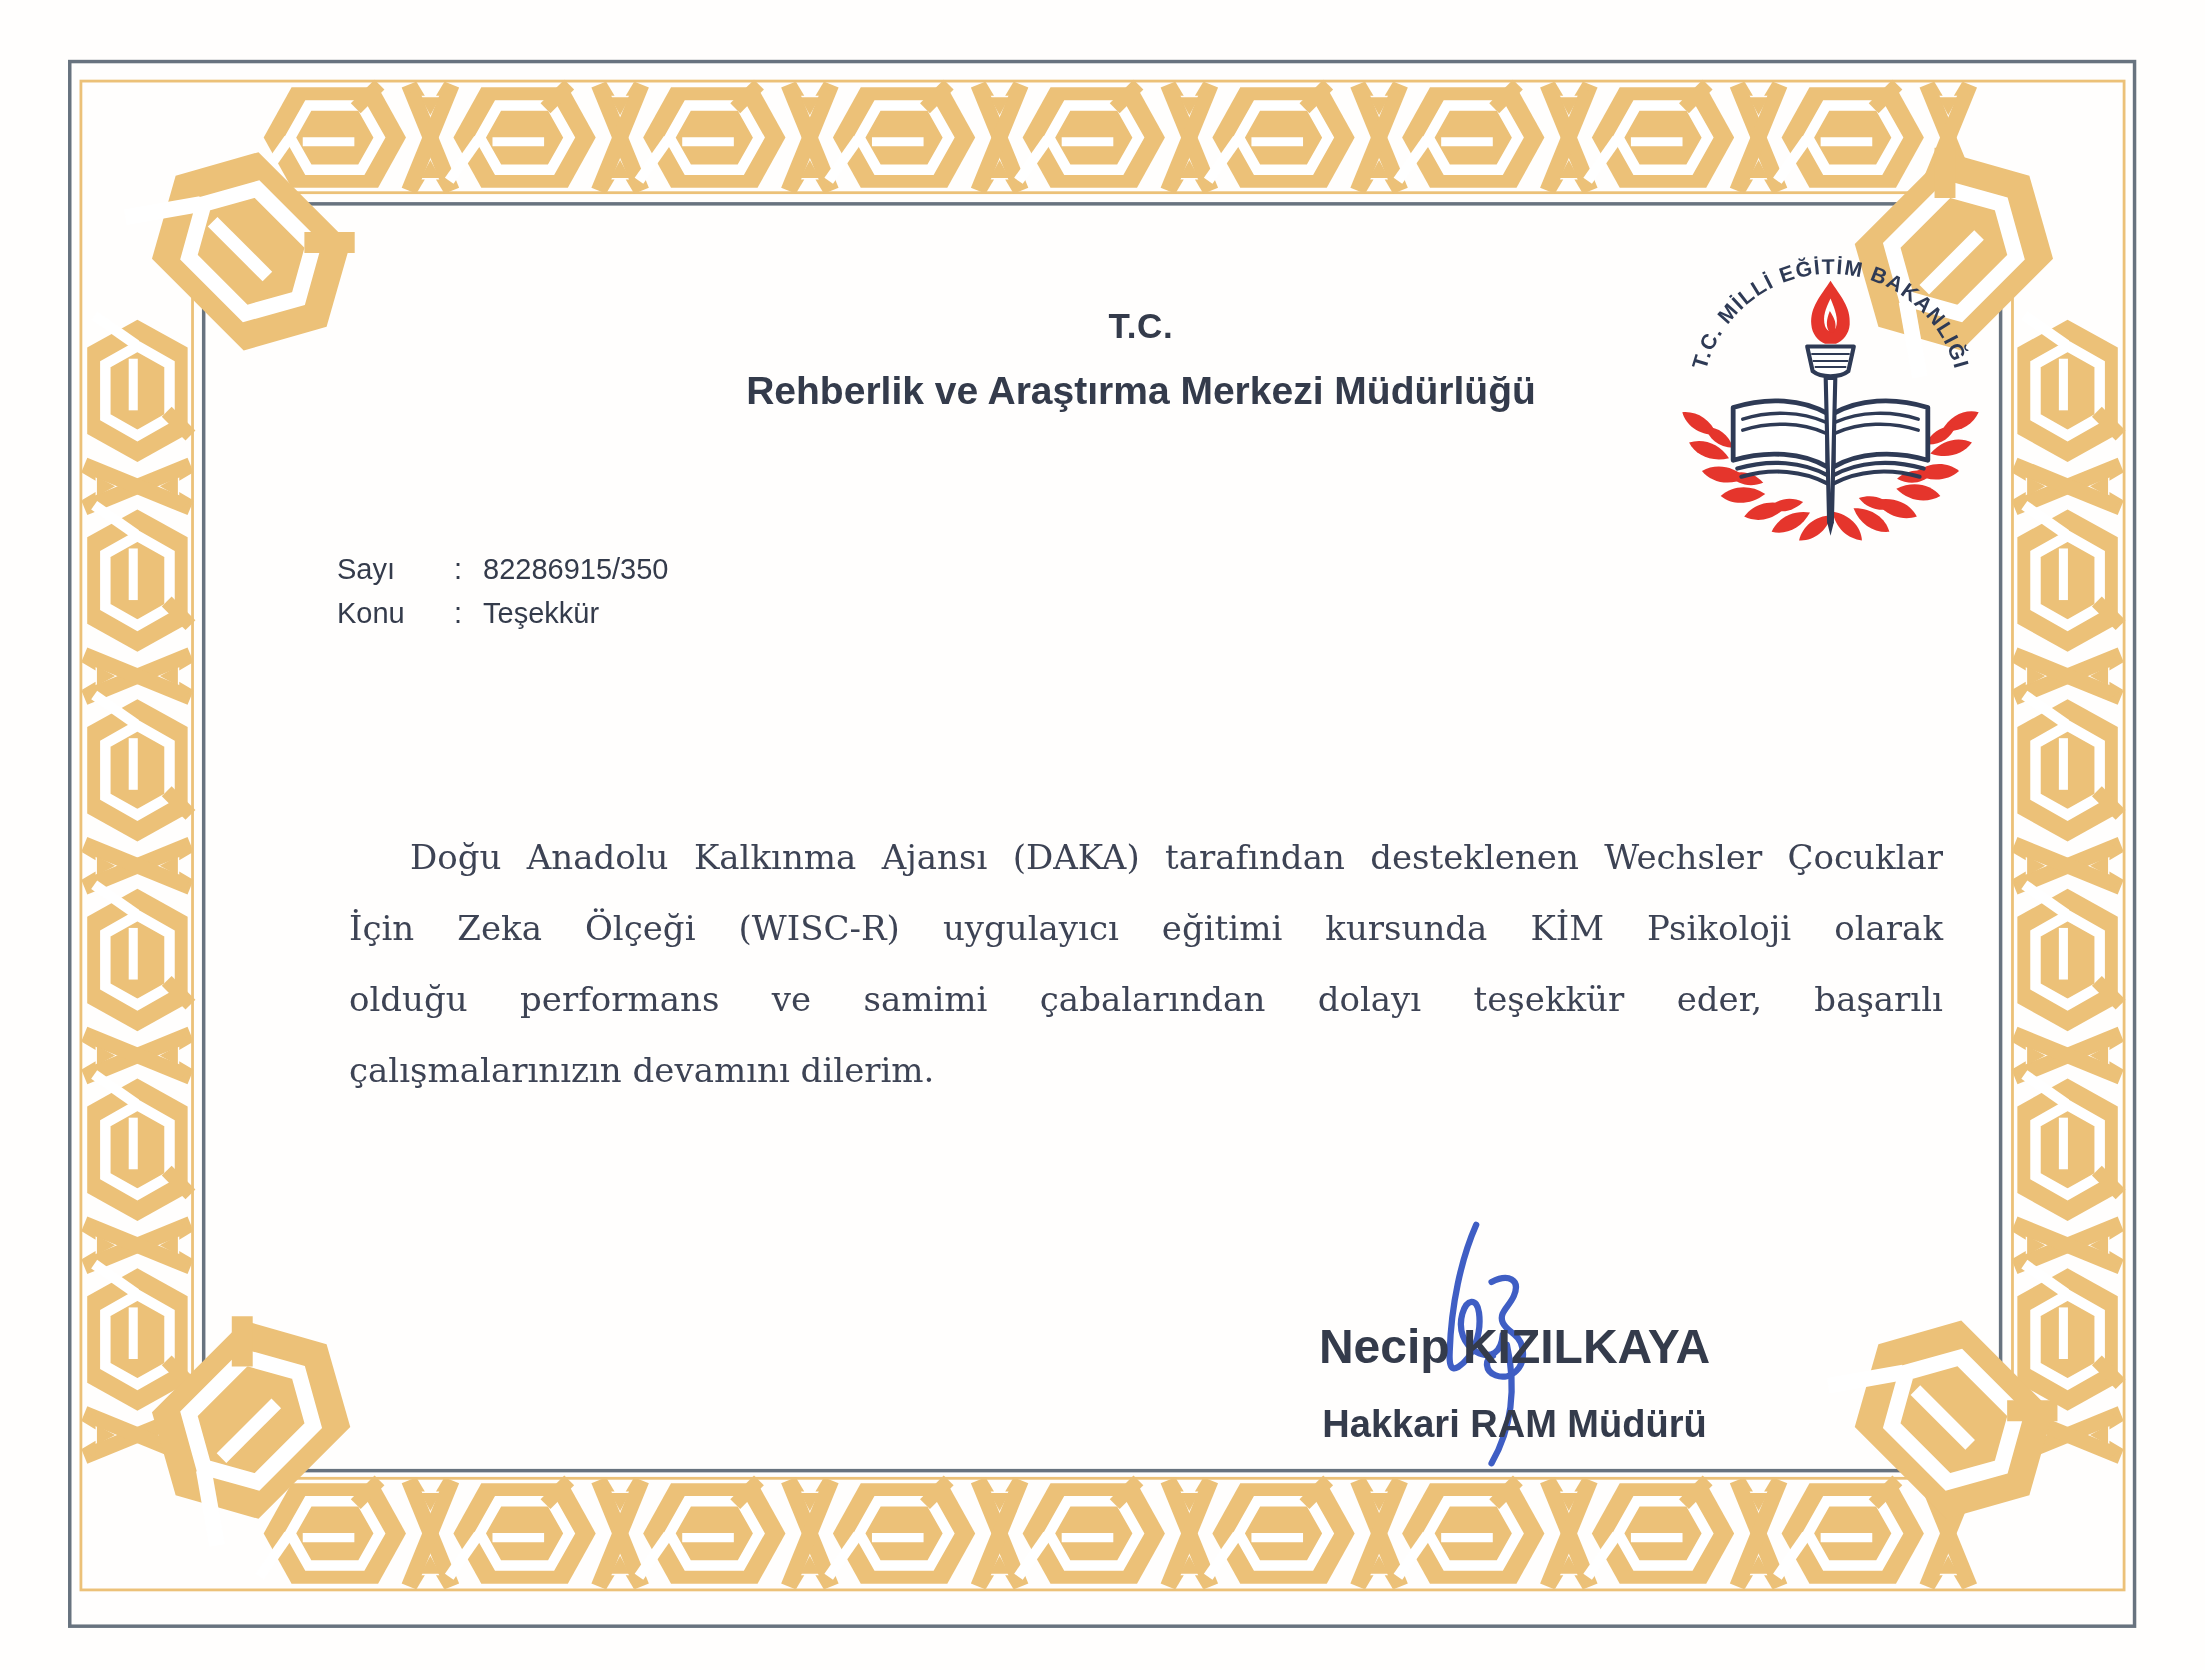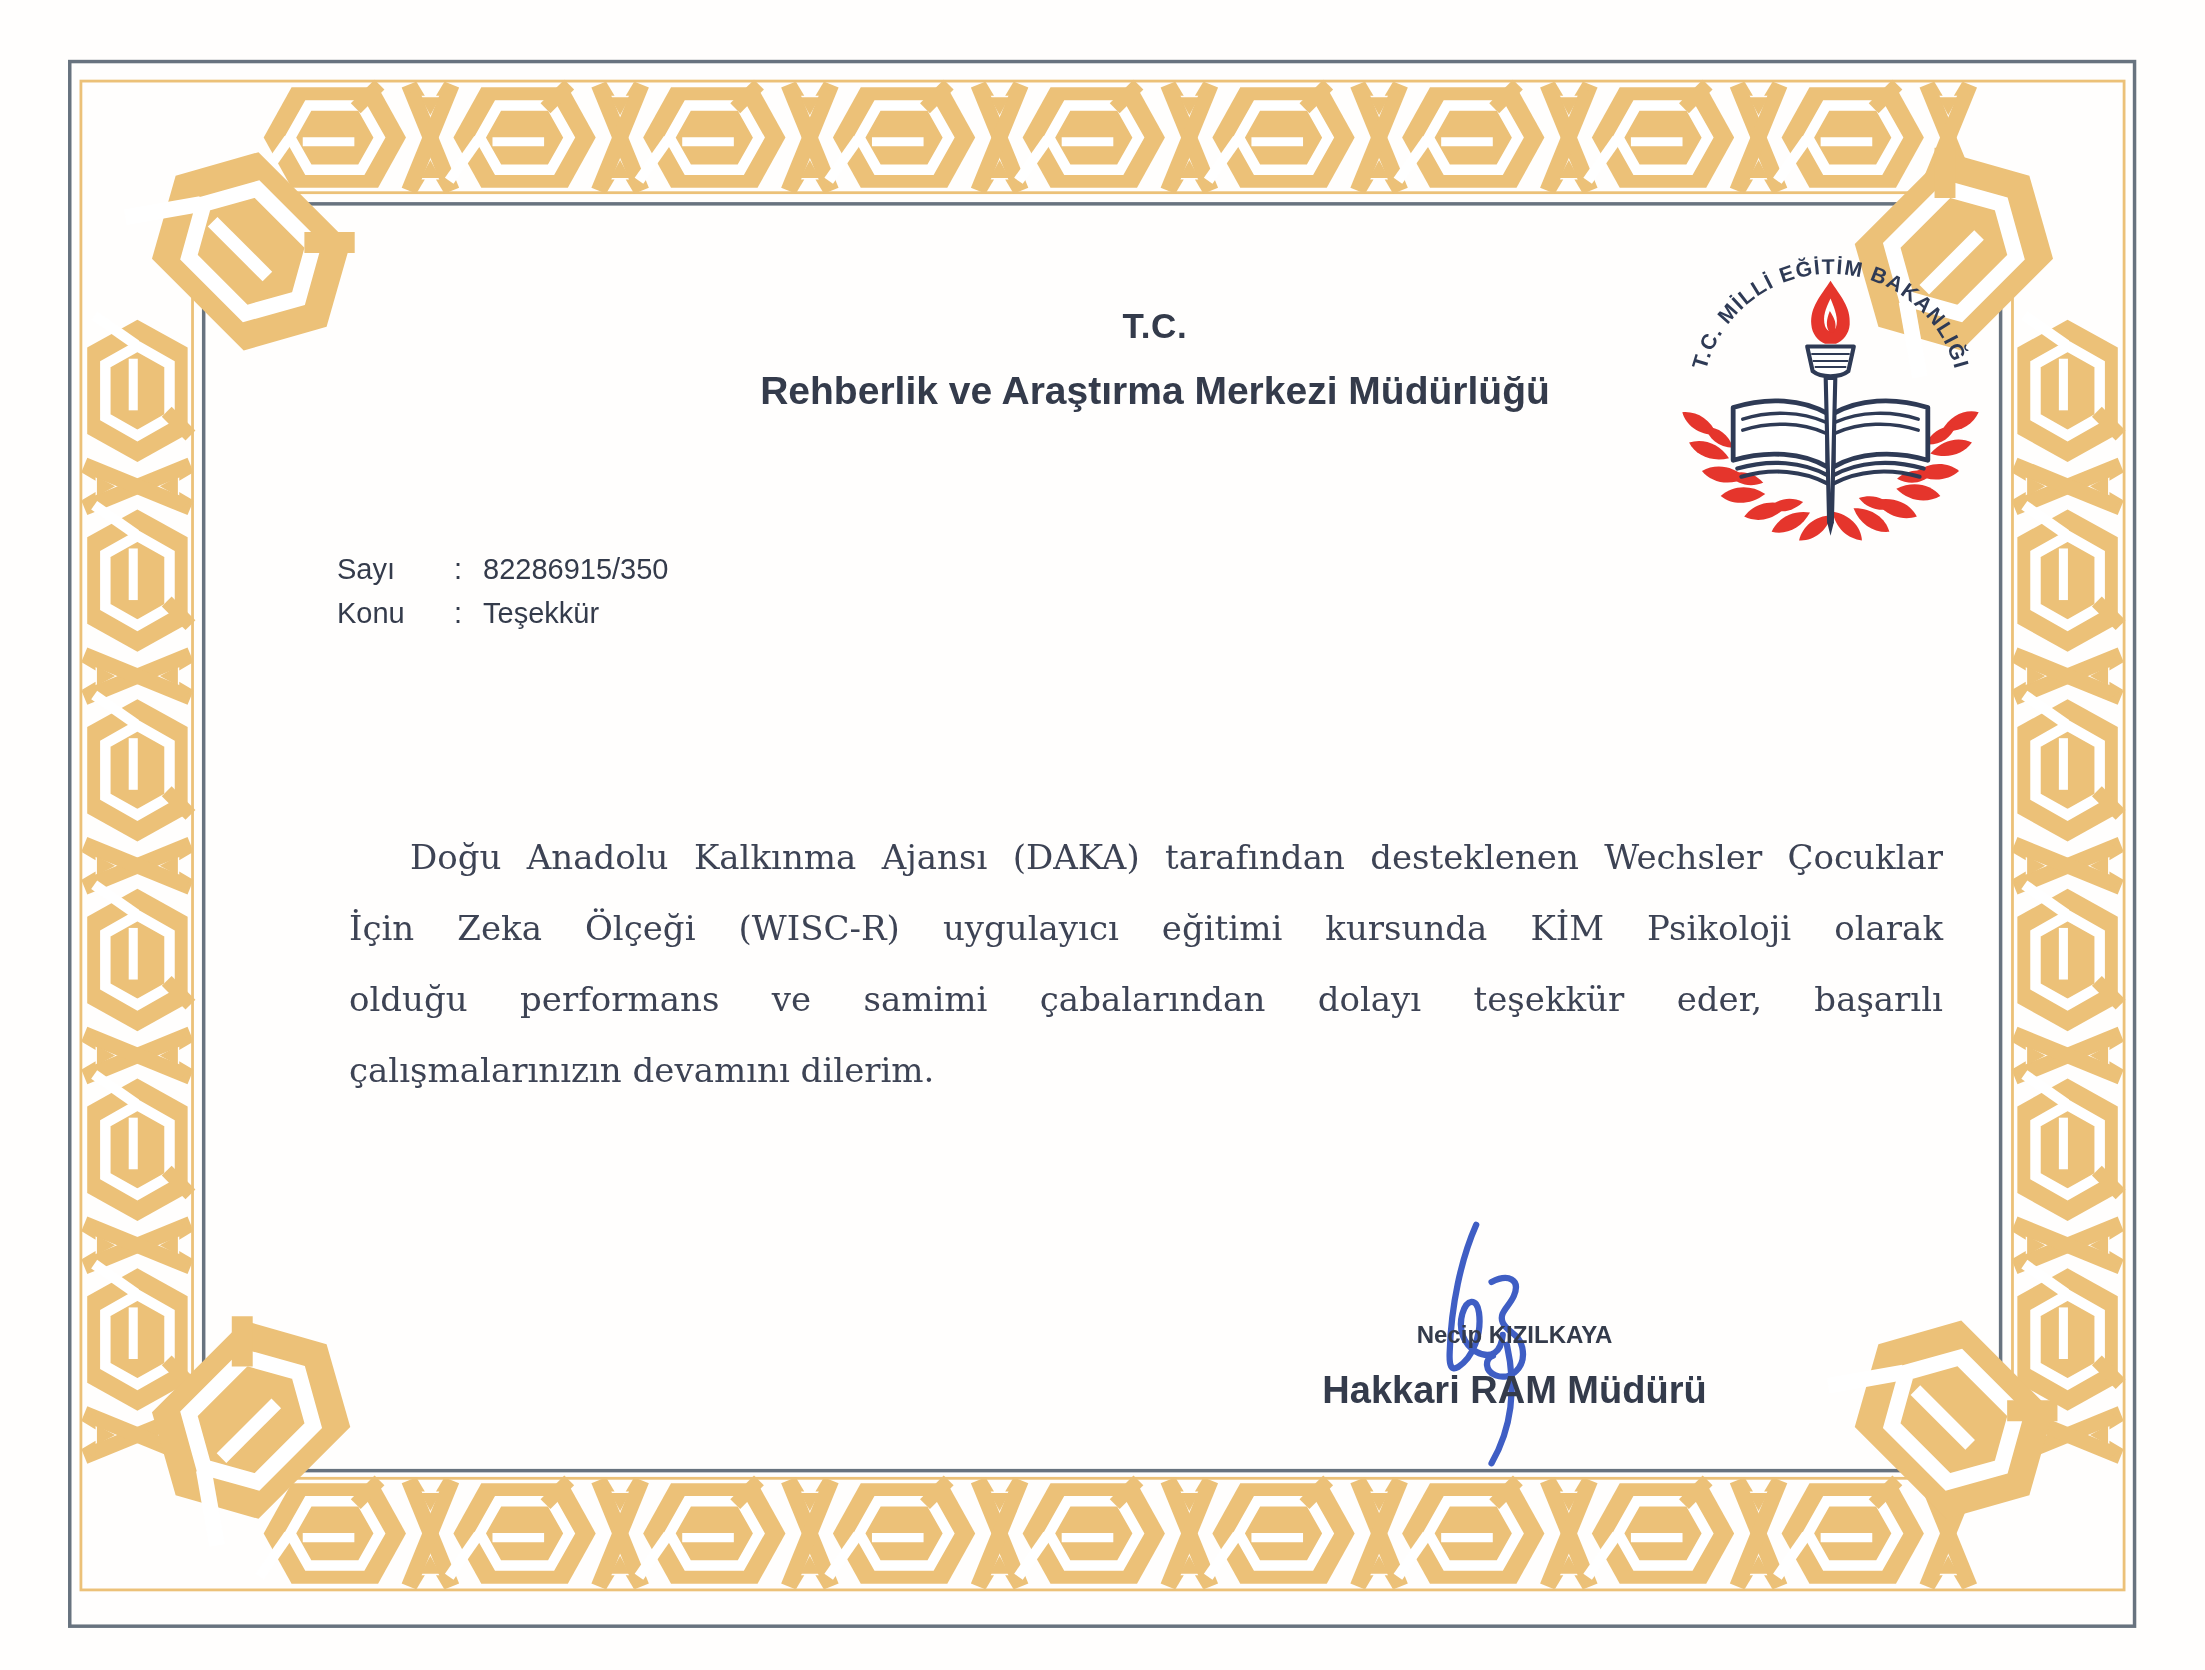--- a/index.html
+++ b/index.html
@@ -1,41 +1,41 @@
 <!DOCTYPE html>
 <html style="font-size:11px"><head>
 <meta charset="utf-8">
 <style>
   html,body{margin:0;padding:0;background:#fff;}
   .page{position:relative;width:2205px;height:1671px;background:#fffefd;overflow:hidden;
         font-family:"Liberation Sans",sans-serif;color:#343b4b;}
   .frame{position:absolute;left:0;top:0;width:2205px;height:1671px;}
 
-  .letterhead{position:absolute;left:597px;top:308px;width:1116px;text-align:center;line-height:1;}
+  .letterhead{position:absolute;left:583px;top:308px;width:1116px;text-align:center;line-height:1;}
   .lh-tc{font-size:35px;font-weight:bold;letter-spacing:0.7px;margin-bottom:28px;}
   .lh-gov{font-size:39px;font-weight:bold;letter-spacing:0.7px;margin-bottom:19.5px;}
   .lh-dep{font-size:39px;font-weight:bold;letter-spacing:0;}
 
   .logo{position:absolute;left:1666px;top:230px;width:329px;height:329px;}
 
   .meta{position:absolute;left:337px;top:555px;font-size:29px;line-height:1;}
   .meta-row{display:flex;margin-bottom:15.3px;}
   .m-label{width:117px;}
   .m-colon{width:29px;}
   .m-value{}
 
   .bodytext{position:absolute;left:349px;top:822px;width:1594px;
             font-family:"DejaVu Serif","Liberation Serif",serif;
             font-size:34px;color:#3d4354;}
   .bline{height:71px;line-height:71px;text-align:justify;text-align-last:justify;white-space:normal;}
   .bline.first{padding-left:61px;}
   .bline.last{text-align:center;text-align-last:left;}
 
   .signer{position:absolute;left:1298px;top:1323px;width:433px;text-align:center;line-height:1;}
-  .s-name{font-size:24px;font-weight:bold;margin-bottom:24px;}
+  .s-name{font-size:48px;font-weight:bold;margin-bottom:34px;}
   .s-title{font-size:38px;font-weight:bold;margin-top:20px;}
 
   .scribble{position:absolute;left:1409px;top:1215px;width:140px;height:265px;}
 </style>
 </head>
 <body>
 
 <div class="page">
 
   <svg class="frame" viewBox="0 0 3161 2395">

